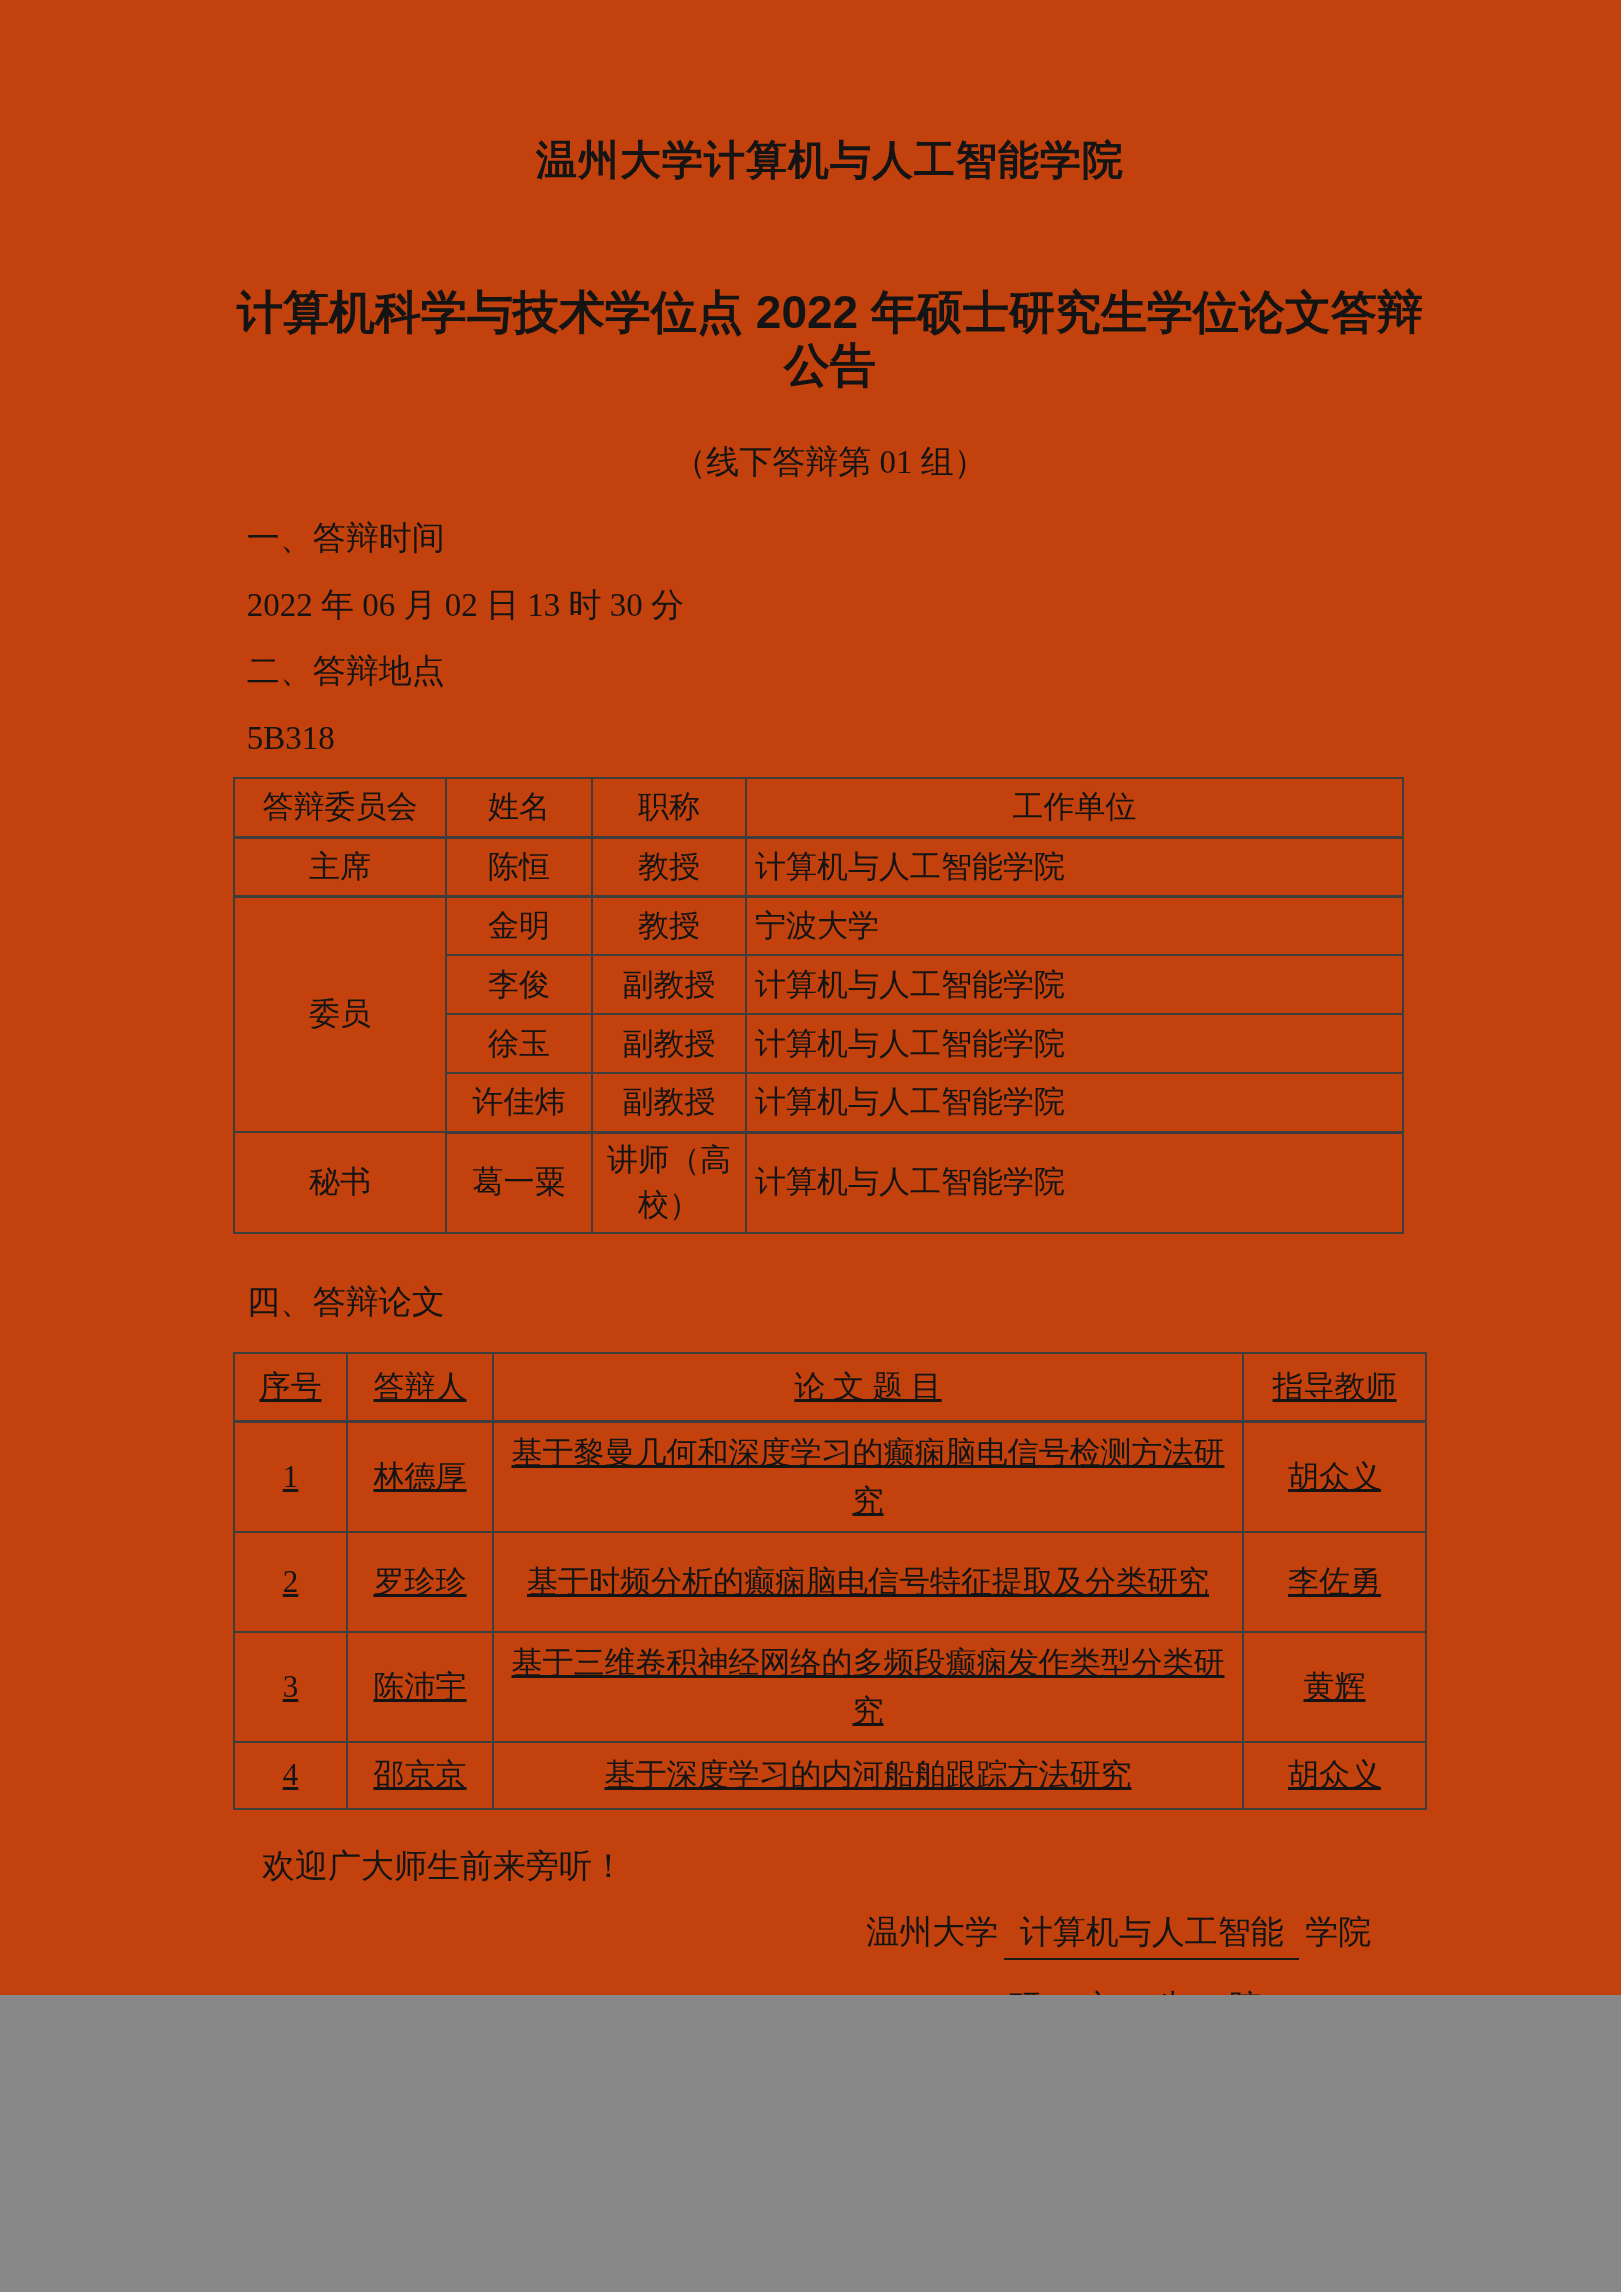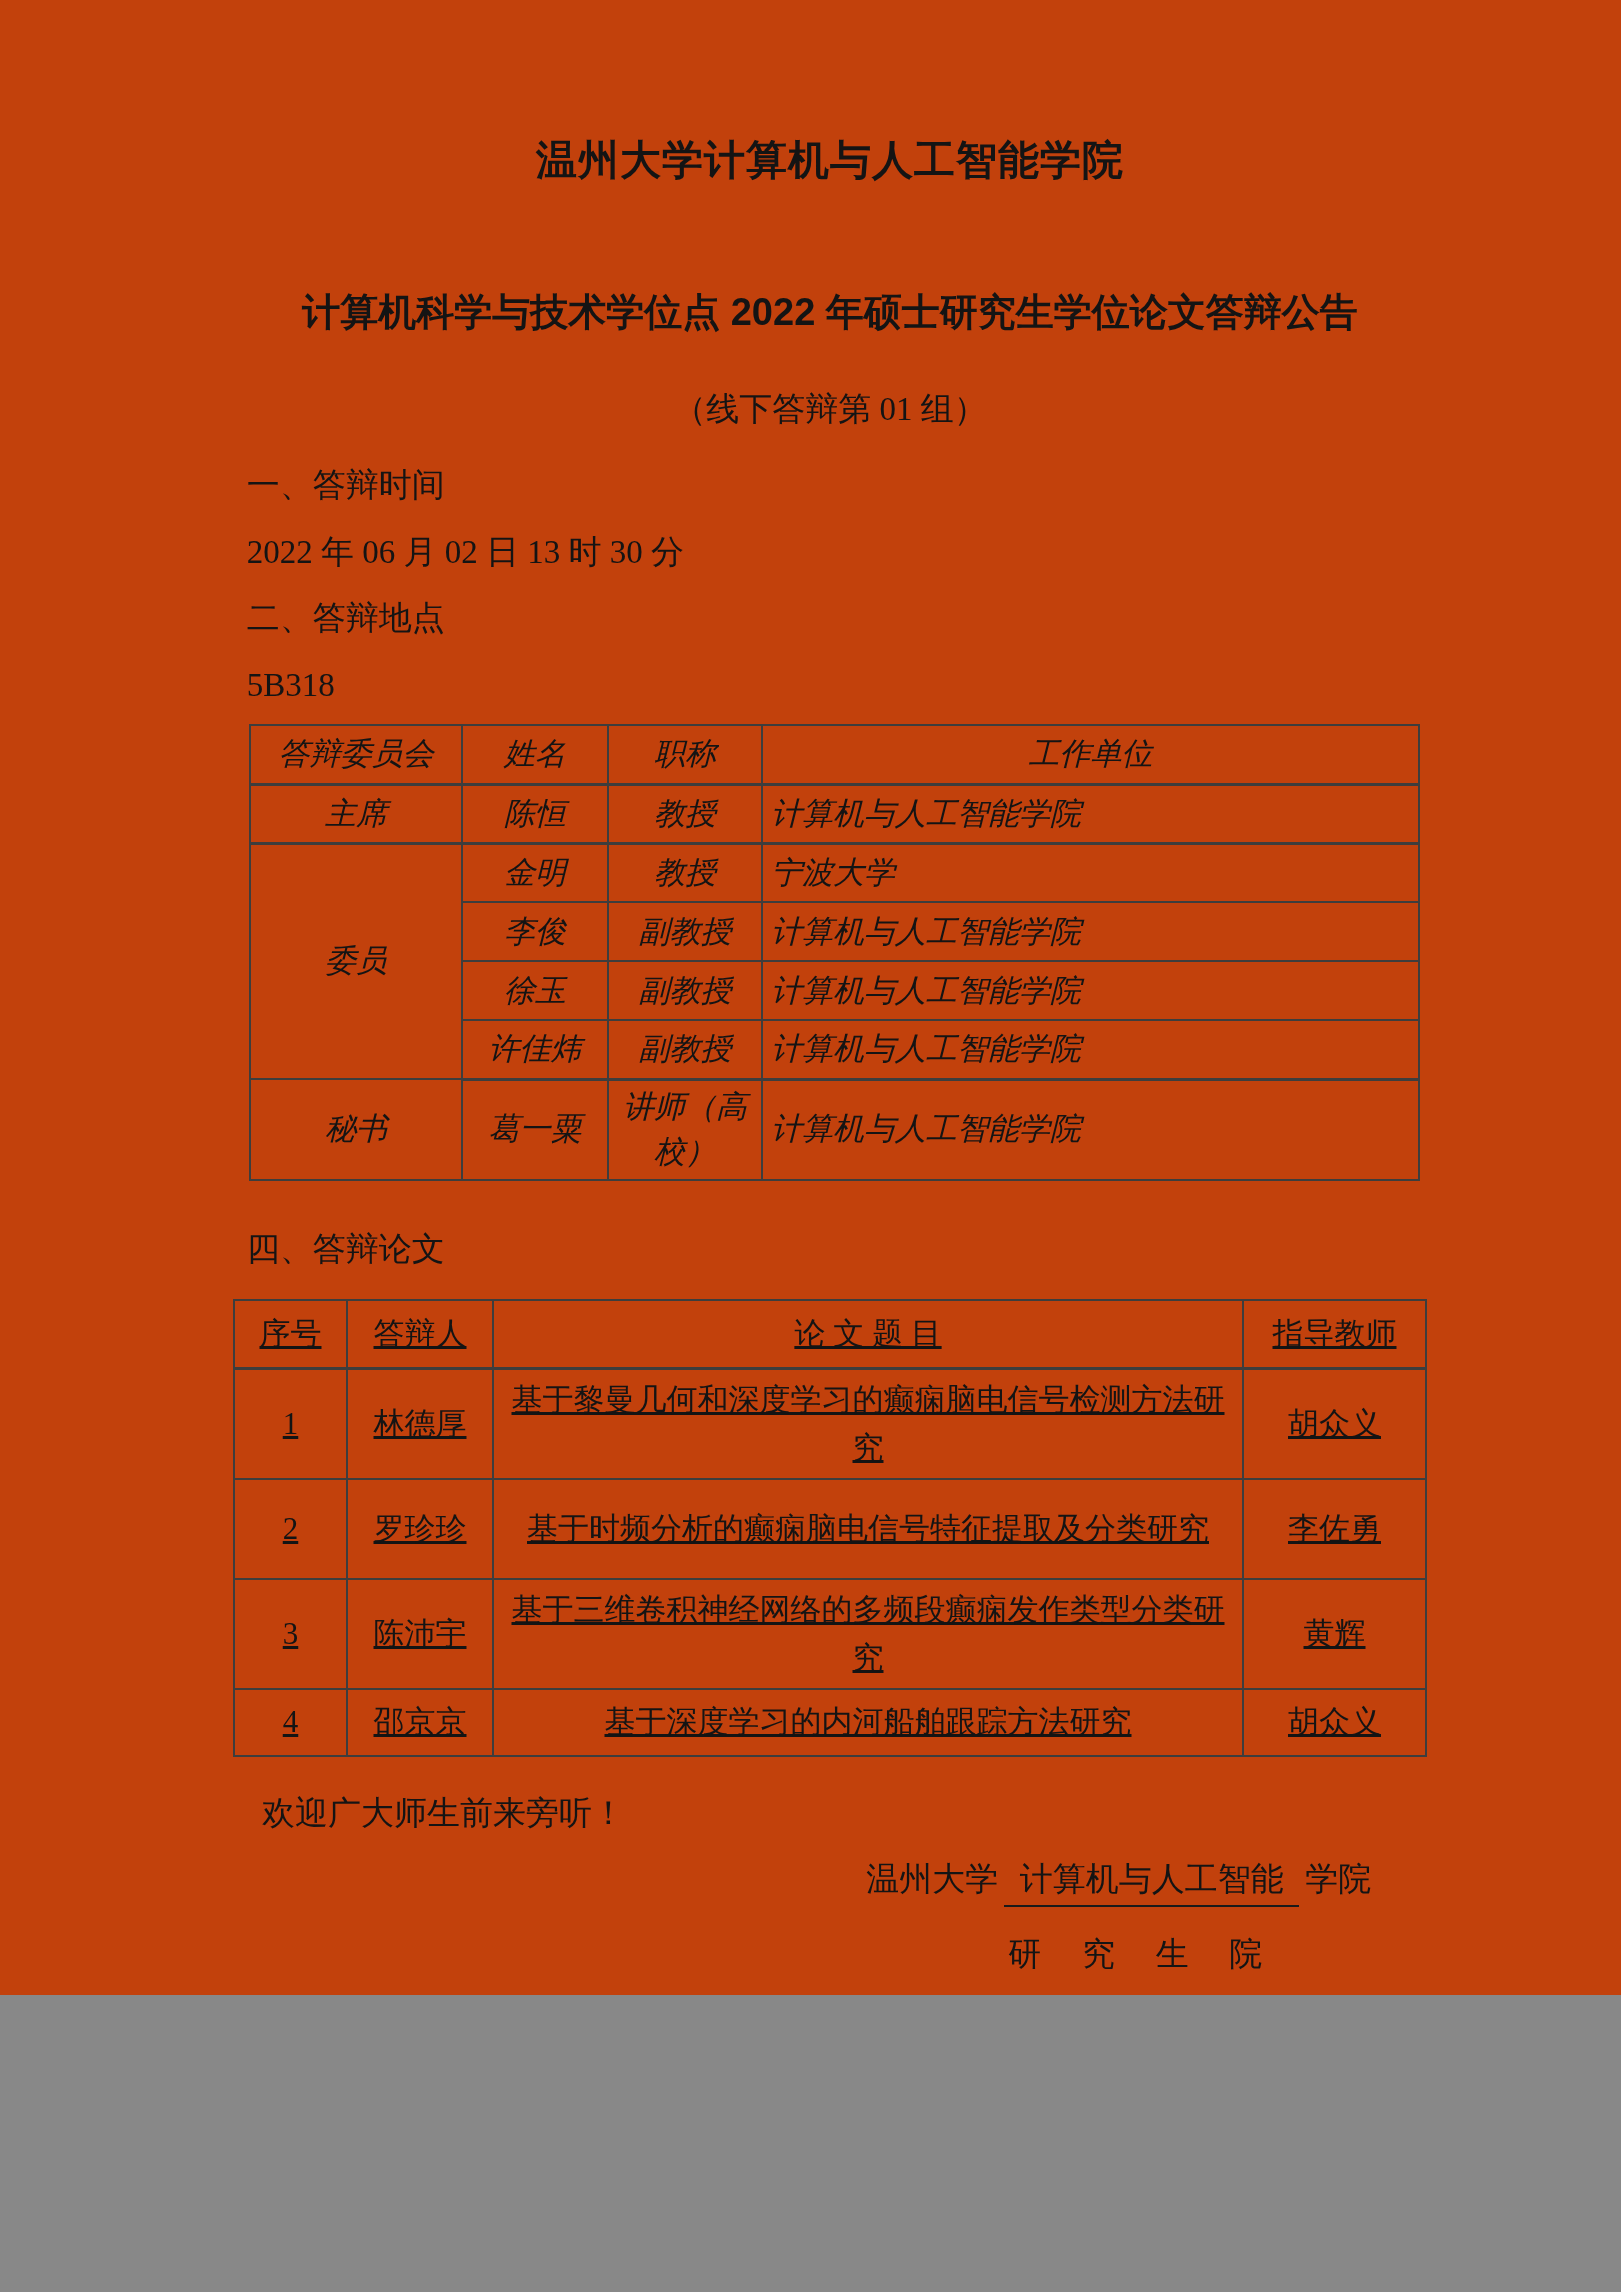--- a/index.html
+++ b/index.html
@@ -24,43 +24,42 @@
     font-weight: bold;
     font-size: 41px;
     line-height: 55px;
     letter-spacing: 1px;
   }
   .doc-subtitle {
     margin-top: 98px;
     text-align: center;
     font-family: "Liberation Sans", sans-serif;
     font-weight: bold;
-    font-size: 38px;
+    font-size: 46px;
     line-height: 53px;
   }
   .group-note {
     margin-top: 47px;
     text-align: center;
     font-size: 33px;
     line-height: 47px;
   }
   .body-line {
     margin: 19.6px 0 0 13.7px;
     font-size: 33px;
     line-height: 47px;
   }
   .first-heading { margin-top: 29px; }
 
   table { border-collapse: collapse; table-layout: fixed; }
 
   .committee-table {
     width: 1168px;
     margin-top: 15.7px;
-    margin-left: 16px;
-    font-style: italic;
+    margin-left: 0px;
   }
   .committee-table td {
     border: 2px solid #3d3d3d;
     font-size: 31px;
     text-align: center;
     vertical-align: middle;
     line-height: 1.45;
     padding: 3.9px 5.9px;
   }
   .committee-table col.c-role  { width: 212px; }

